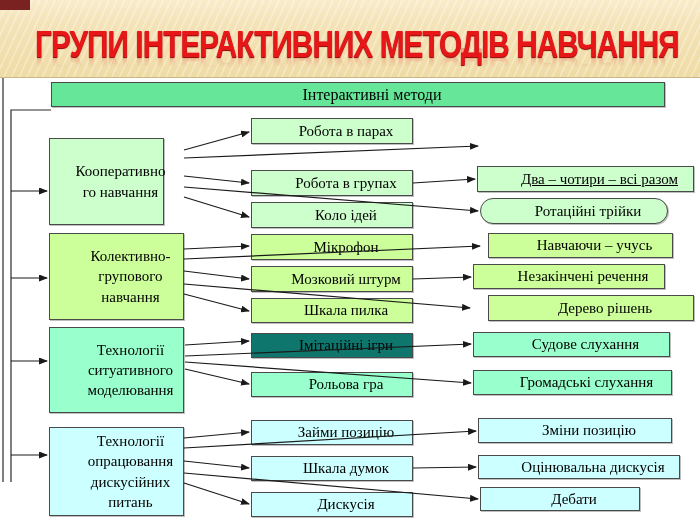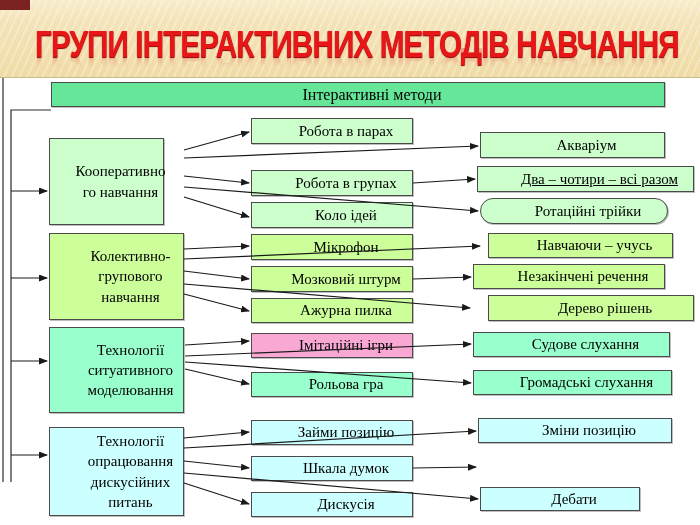--- a/index.html
+++ b/index.html
@@ -90,42 +90,42 @@
           <line x1="184" y1="483" x2="249" y2="504" marker-end="url(#ah)"></line>
           <line x1="413" y1="468" x2="476" y2="467" marker-end="url(#ah)"></line>
         </g>
     </svg>
   <div class="box root" style="left: 51px; top: 82px; width: 614px; height: 25px; background: rgb(102, 230, 153);">Інтерактивні методи</div>
       <div class="box" style="left: 49px; top: 138px; width: 115px; height: 87px; background: rgb(204, 255, 204);">Кооперативно
 го навчання</div>
       <div class="box" style="left: 251px; top: 118px; width: 162px; height: 26px; background: rgb(204, 255, 204);">Робота в парах</div>
       <div class="box" style="left: 251px; top: 170px; width: 162px; height: 26px; background: rgb(204, 255, 204);">Робота в групах</div>
       <div class="box" style="left: 251px; top: 202px; width: 162px; height: 26px; background: rgb(204, 255, 204);">Коло ідей</div>
-      <div class="box" style="left: 480px; top: 132px; width: 185px; height: 26px; background: rgb(204, 255, 204);">Акваріум</div>
       <div class="box" style="left: 477px; top: 166px; width: 217px; height: 26px; background: rgb(204, 255, 204); text-decoration: underline;">Два – чотири – всі разом</div>
       <div class="box" style="left: 480px; top: 198px; width: 188px; height: 26px; background: rgb(204, 255, 204); border-radius: 13px;">Ротаційні трійки</div>
       <div class="box" style="left: 49px; top: 233px; width: 135px; height: 87px; background: rgb(204, 255, 153);">Колективно-
 групового
 навчання</div>
       <div class="box" style="left: 251px; top: 234px; width: 162px; height: 26px; background: rgb(204, 255, 153);">Мікрофон</div>
       <div class="box" style="left: 251px; top: 266px; width: 162px; height: 26px; background: rgb(204, 255, 153);">Мозковий штурм</div>
-      <div class="box" style="left: 251px; top: 298px; width: 162px; height: 25px; background: rgb(204, 255, 153);">Ажурна пилка</div>
+      <div class="box" style="left: 251px; top: 298px; width: 162px; height: 25px; background: rgb(204, 255, 153);">Шкала пилка</div>
       <div class="box" style="left: 482px; top: 233px; width: 185px; height: 25px; background: rgb(204, 255, 153); margin-left: 6px;">Навчаючи – учусь</div>
       <div class="box" style="left: 473px; top: 264px; width: 192px; height: 25px; background: rgb(204, 255, 153);">Незакінчені речення</div>
       <div class="box" style="left: 488px; top: 295px; width: 206px; height: 26px; background: rgb(204, 255, 153);">Дерево рішень</div>
       <div class="box" style="left: 49px; top: 327px; width: 135px; height: 86px; background: rgb(153, 255, 204);">Технології
 ситуативного
 моделювання</div>
-      <div class="box" style="left: 251px; top: 333px; width: 162px; height: 25px; background: #f9a8d4;">Імітаційні ігри</div>
+      <div class="box" style="left: 251px; top: 333px; width: 162px; height: 25px; background: #0f766e;">Імітаційні ігри</div>
       <div class="box" style="left: 251px; top: 372px; width: 162px; height: 25px; background: rgb(153, 255, 204);">Рольова гра</div>
       <div class="box" style="left: 473px; top: 332px; width: 197px; height: 25px; background: rgb(153, 255, 204);">Судове слухання</div>
       <div class="box" style="left: 473px; top: 370px; width: 199px; height: 25px; background: rgb(153, 255, 204);">Громадські слухання</div>
       <div class="box" style="left: 49px; top: 427px; width: 135px; height: 89px; background: rgb(204, 255, 255);">Технології
 опрацювання
 дискусійних
 питань</div>
       <div class="box" style="left: 251px; top: 420px; width: 162px; height: 25px; background: rgb(204, 255, 255);">Займи позицію</div>
       <div class="box" style="left: 251px; top: 456px; width: 162px; height: 25px; background: rgb(204, 255, 255);">Шкала думок</div>
       <div class="box" style="left: 251px; top: 492px; width: 162px; height: 25px; background: rgb(204, 255, 255);">Дискусія</div>
       <div class="box" style="left: 478px; top: 418px; width: 194px; height: 25px; background: rgb(204, 255, 255);">Зміни позицію</div>
+      <div class="box" style="left: 478px; top: 455px; width: 202px; height: 24px; background: rgb(204, 255, 255);">Оцінювальна дискусія</div>
       <div class="box" style="left: 480px; top: 487px; width: 160px; height: 24px; background: rgb(204, 255, 255);">Дебати</div>
     </div>
 </div>
 
 </body></html>

